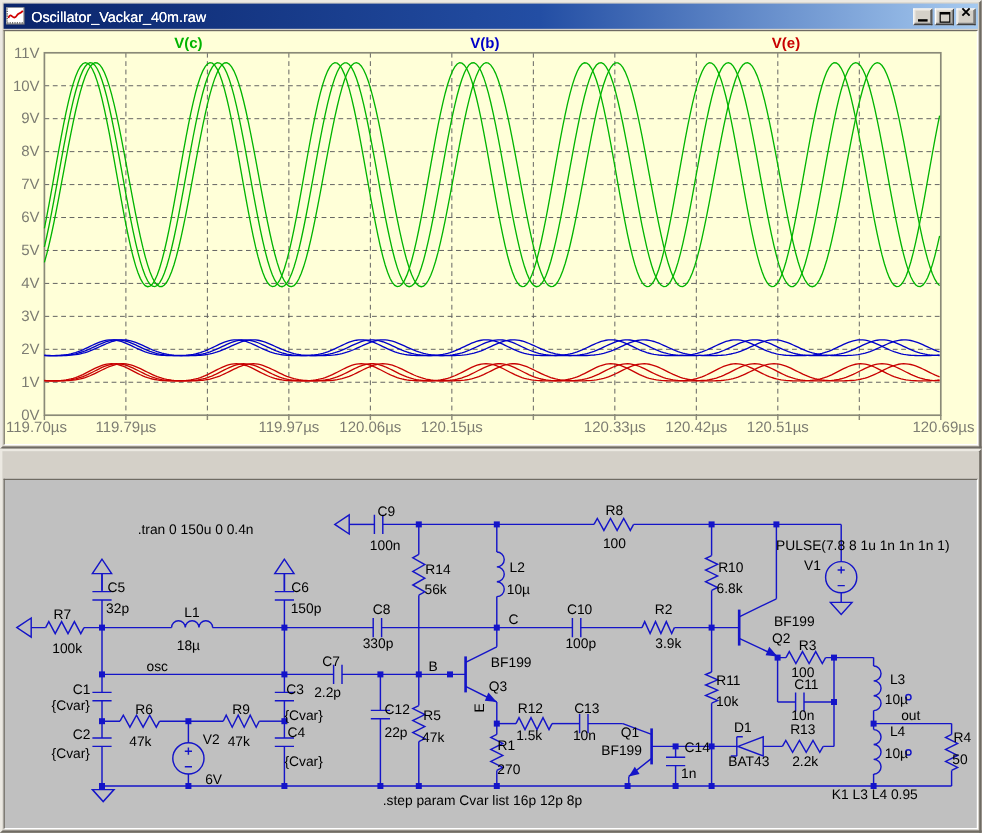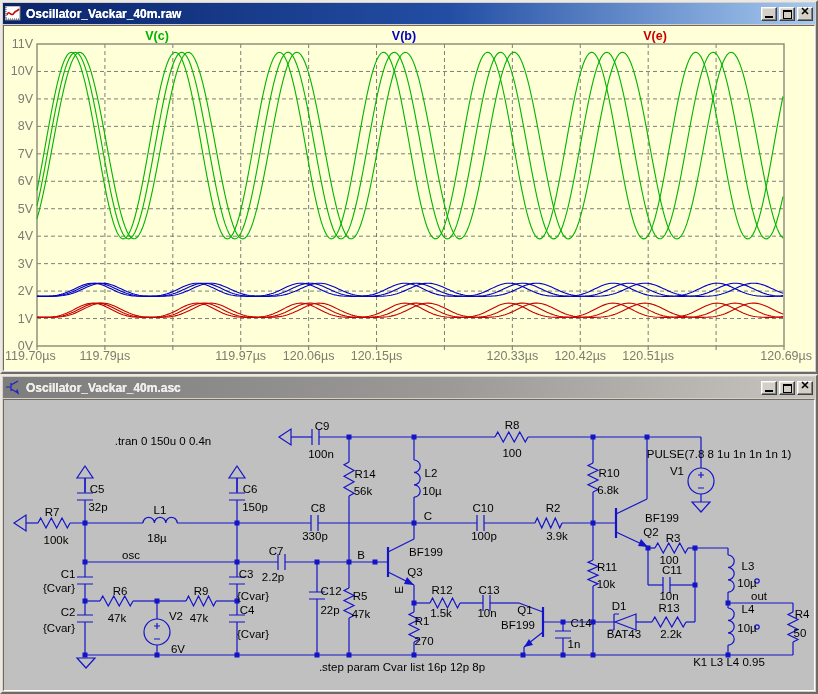--- a/index.html
+++ b/index.html
@@ -6,21 +6,21 @@
   body{width:818px;height:694px;position:relative;overflow:hidden;
        background:#D4D0C8;font-family:"Liberation Sans",sans-serif;}
   .win{position:absolute;left:0;width:818px;box-sizing:border-box;
        border:2px solid;border-color:#ECE9E2 #6F6B63 #6F6B63 #ECE9E2;background:#D4D0C8;}
   #win1{top:0;height:374px}
   #win2{top:374px;height:320px}
   .titlebar{position:absolute;top:1px;left:1px;right:1px;height:21px;
             display:flex;align-items:center;padding:0 2px;gap:2px;}
   #win1 .titlebar{background:linear-gradient(90deg,#0A246A 0%,#234EA4 55%,#A6CAF0 100%)}
   #win2 .titlebar{background:linear-gradient(90deg,#7D7D7D 0%,#9B9A97 55%,#C7C4BE 100%)}
-  .title{flex:1;color:#FFFFFF;font-size:12px;font-weight:bold;padding-left:3px;
+  .title{flex:1;color:#FFFFFF;font-size:12px;font-weight:normal;padding-left:3px;
          white-space:nowrap;overflow:hidden;text-shadow:0 0 0 #fff;}
   #win2 .title{color:#EFEDE8}
   .wicon{width:16px;height:15px;flex:0 0 auto}
   .btn{width:16px;height:14px;flex:0 0 auto;background:#D4D0C8;box-sizing:border-box;
        border:1px solid;border-color:#FFFFFF #404040 #404040 #FFFFFF;
        box-shadow:inset -1px -1px 0 #808080,inset 1px 1px 0 #E8E4DC;
        display:flex;align-items:flex-end;justify-content:center;cursor:default;}
   .g-min{width:8px;height:2px;background:#000;margin-bottom:2px}
   .g-max{width:9px;height:9px;border:1px solid #000;border-top-width:2px;box-sizing:border-box;margin-bottom:1px}
   .g-x{margin-bottom:1px}
@@ -128,39 +128,20 @@
           <path d="M37.0,296.33 L39.0,296.35 L41.0,296.36 L43.0,296.35 L45.0,296.32 L47.0,296.26 L49.0,296.17 L51.0,296.03 L53.0,295.84 L55.0,295.59 L57.0,295.27 L59.0,294.86 L61.0,294.36 L63.0,293.78 L65.0,293.10 L67.0,292.33 L69.0,291.50 L71.0,290.60 L73.0,289.65 L75.0,288.69 L77.0,287.73 L79.0,286.80 L81.0,285.93 L83.0,285.14 L85.0,284.45 L87.0,283.90 L89.0,283.50 L91.0,283.26 L93.0,283.18 L95.0,283.29 L97.0,283.55 L99.0,283.98 L101.0,284.56 L103.0,285.26 L105.0,286.07 L107.0,286.95 L109.0,287.89 L111.0,288.85 L113.0,289.81 L115.0,290.75 L117.0,291.64 L119.0,292.47 L121.0,293.22 L123.0,293.88 L125.0,294.45 L127.0,294.93 L129.0,295.33 L131.0,295.64 L133.0,295.88 L135.0,296.06 L137.0,296.18 L139.0,296.27 L141.0,296.32 L143.0,296.35 L145.0,296.36 L147.0,296.35 L149.0,296.32 L151.0,296.26 L153.0,296.17 L155.0,296.04 L157.0,295.85 L159.0,295.60 L161.0,295.28 L163.0,294.88 L165.0,294.38 L167.0,293.80 L169.0,293.12 L171.0,292.37 L173.0,291.53 L175.0,290.63 L177.0,289.69 L179.0,288.73 L181.0,287.77 L183.0,286.83 L185.0,285.96 L187.0,285.16 L189.0,284.48 L191.0,283.92 L193.0,283.51 L195.0,283.26 L197.0,283.18 L199.0,283.28 L201.0,283.54 L203.0,283.97 L205.0,284.53 L207.0,285.23 L209.0,286.03 L211.0,286.92 L213.0,287.85 L215.0,288.81 L217.0,289.78 L219.0,290.72 L221.0,291.61 L223.0,292.44 L225.0,293.19 L227.0,293.86 L229.0,294.43 L231.0,294.92 L233.0,295.31 L235.0,295.63 L237.0,295.87 L239.0,296.05 L241.0,296.18 L243.0,296.27 L245.0,296.32 L247.0,296.35 L249.0,296.36 L251.0,296.35 L253.0,296.32 L255.0,296.26 L257.0,296.17 L259.0,296.04 L261.0,295.86 L263.0,295.61 L265.0,295.29 L267.0,294.89 L269.0,294.40 L271.0,293.82 L273.0,293.15 L275.0,292.40 L277.0,291.56 L279.0,290.67 L281.0,289.73 L283.0,288.76 L285.0,287.80 L287.0,286.87 L289.0,285.99 L291.0,285.19 L293.0,284.50 L295.0,283.94 L297.0,283.52 L299.0,283.27 L301.0,283.18 L303.0,283.27 L305.0,283.53 L307.0,283.95 L309.0,284.51 L311.0,285.20 L313.0,286.00 L315.0,286.88 L317.0,287.82 L319.0,288.78 L321.0,289.74 L323.0,290.68 L325.0,291.58 L327.0,292.41 L329.0,293.16 L331.0,293.83 L333.0,294.41 L335.0,294.90 L337.0,295.30 L339.0,295.62 L341.0,295.86 L343.0,296.05 L345.0,296.18 L347.0,296.26 L349.0,296.32 L351.0,296.35 L353.0,296.36 L355.0,296.35 L357.0,296.32 L359.0,296.27 L361.0,296.18 L363.0,296.05 L365.0,295.87 L367.0,295.62 L369.0,295.31 L371.0,294.91 L373.0,294.42 L375.0,293.85 L377.0,293.18 L379.0,292.43 L381.0,291.59 L383.0,290.70 L385.0,289.76 L387.0,288.80 L389.0,287.84 L391.0,286.90 L393.0,286.02 L395.0,285.22 L397.0,284.53 L399.0,283.96 L401.0,283.54 L403.0,283.28 L405.0,283.18 L407.0,283.27 L409.0,283.52 L411.0,283.93 L413.0,284.49 L415.0,285.18 L417.0,285.97 L419.0,286.85 L421.0,287.78 L423.0,288.74 L425.0,289.71 L427.0,290.65 L429.0,291.54 L431.0,292.38 L433.0,293.14 L435.0,293.81 L437.0,294.39 L439.0,294.88 L441.0,295.29 L443.0,295.61 L445.0,295.85 L447.0,296.04 L449.0,296.17 L451.0,296.26 L453.0,296.32 L455.0,296.35 L457.0,296.36 L459.0,296.35 L461.0,296.32 L463.0,296.27 L465.0,296.18 L467.0,296.05 L469.0,295.88 L471.0,295.63 L473.0,295.32 L475.0,294.93 L477.0,294.44 L479.0,293.87 L481.0,293.21 L483.0,292.45 L485.0,291.63 L487.0,290.74 L489.0,289.80 L491.0,288.84 L493.0,287.87 L495.0,286.94 L497.0,286.05 L499.0,285.25 L501.0,284.55 L503.0,283.98 L505.0,283.55 L507.0,283.28 L509.0,283.18 L511.0,283.26 L513.0,283.50 L515.0,283.91 L517.0,284.46 L519.0,285.15 L521.0,285.94 L523.0,286.81 L525.0,287.75 L527.0,288.71 L529.0,289.67 L531.0,290.61 L533.0,291.51 L535.0,292.35 L537.0,293.11 L539.0,293.79 L541.0,294.37 L543.0,294.87 L545.0,295.27 L547.0,295.60 L549.0,295.85 L551.0,296.03 L553.0,296.17 L555.0,296.26 L557.0,296.32 L559.0,296.35 L561.0,296.36 L563.0,296.35 L565.0,296.33 L567.0,296.27 L569.0,296.19 L571.0,296.06 L573.0,295.88 L575.0,295.64 L577.0,295.33 L579.0,294.94 L581.0,294.46 L583.0,293.89 L585.0,293.23 L587.0,292.48 L589.0,291.66 L591.0,290.77 L593.0,289.83 L595.0,288.87 L597.0,287.91 L599.0,286.97 L601.0,286.09 L603.0,285.28 L605.0,284.57 L607.0,284.00 L609.0,283.56 L611.0,283.29 L613.0,283.18 L615.0,283.25 L617.0,283.49 L619.0,283.89 L621.0,284.44 L623.0,285.12 L625.0,285.91 L627.0,286.78 L629.0,287.71 L631.0,288.67 L633.0,289.63 L635.0,290.58 L637.0,291.48 L639.0,292.32 L641.0,293.08 L643.0,293.76 L645.0,294.35 L647.0,294.85 L649.0,295.26 L651.0,295.59 L653.0,295.84 L655.0,296.03 L657.0,296.16 L659.0,296.26 L661.0,296.32 L663.0,296.35 L665.0,296.36 L667.0,296.35 L669.0,296.33 L671.0,296.27 L673.0,296.19 L675.0,296.07 L677.0,295.89 L679.0,295.65 L681.0,295.35 L683.0,294.96 L685.0,294.48 L687.0,293.92 L689.0,293.26 L691.0,292.51 L693.0,291.69 L695.0,290.80 L697.0,289.87 L699.0,288.91 L701.0,287.95 L703.0,287.01 L705.0,286.12 L707.0,285.31 L709.0,284.60 L711.0,284.01 L713.0,283.58 L715.0,283.30 L717.0,283.19 L719.0,283.25 L721.0,283.48 L723.0,283.87 L725.0,284.42 L727.0,285.09 L729.0,285.88 L731.0,286.75 L733.0,287.67 L735.0,288.63 L737.0,289.60 L739.0,290.54 L741.0,291.44 L743.0,292.29 L745.0,293.05 L747.0,293.74 L749.0,294.33 L751.0,294.83 L753.0,295.24 L755.0,295.57 L757.0,295.83 L759.0,296.02 L761.0,296.16 L763.0,296.25 L765.0,296.31 L767.0,296.35 L769.0,296.36 L771.0,296.36 L773.0,296.33 L775.0,296.28 L777.0,296.19 L779.0,296.07 L781.0,295.90 L783.0,295.66 " fill="none" stroke="#0000C8" stroke-width="1.1"></path>
           <path d="M37.0,317.01 L39.0,317.16 L41.0,317.26 L43.0,317.33 L45.0,317.37 L47.0,317.39 L49.0,317.39 L51.0,317.37 L53.0,317.32 L55.0,317.25 L57.0,317.14 L59.0,316.99 L61.0,316.78 L63.0,316.51 L65.0,316.16 L67.0,315.73 L69.0,315.21 L71.0,314.60 L73.0,313.90 L75.0,313.12 L77.0,312.25 L79.0,311.33 L81.0,310.36 L83.0,309.36 L85.0,308.36 L87.0,307.38 L89.0,306.45 L91.0,305.59 L93.0,304.82 L95.0,304.18 L97.0,303.68 L99.0,303.33 L101.0,303.14 L103.0,303.13 L105.0,303.29 L107.0,303.61 L109.0,304.09 L111.0,304.72 L113.0,305.46 L115.0,306.31 L117.0,307.23 L119.0,308.20 L121.0,309.20 L123.0,310.20 L125.0,311.18 L127.0,312.11 L129.0,312.99 L131.0,313.78 L133.0,314.50 L135.0,315.12 L137.0,315.66 L139.0,316.10 L141.0,316.46 L143.0,316.75 L145.0,316.96 L147.0,317.12 L149.0,317.24 L151.0,317.32 L153.0,317.36 L155.0,317.39 L157.0,317.39 L159.0,317.38 L161.0,317.34 L163.0,317.28 L165.0,317.18 L167.0,317.04 L169.0,316.85 L171.0,316.60 L173.0,316.27 L175.0,315.86 L177.0,315.37 L179.0,314.78 L181.0,314.11 L183.0,313.35 L185.0,312.50 L187.0,311.60 L189.0,310.64 L191.0,309.64 L193.0,308.64 L195.0,307.65 L197.0,306.70 L199.0,305.82 L201.0,305.03 L203.0,304.35 L205.0,303.81 L207.0,303.41 L209.0,303.18 L211.0,303.12 L213.0,303.23 L215.0,303.50 L217.0,303.94 L219.0,304.53 L221.0,305.24 L223.0,306.06 L225.0,306.96 L227.0,307.92 L229.0,308.92 L231.0,309.92 L233.0,310.91 L235.0,311.85 L237.0,312.74 L239.0,313.57 L241.0,314.30 L243.0,314.95 L245.0,315.51 L247.0,315.98 L249.0,316.37 L251.0,316.67 L253.0,316.91 L255.0,317.08 L257.0,317.21 L259.0,317.30 L261.0,317.35 L263.0,317.38 L265.0,317.39 L267.0,317.38 L269.0,317.35 L271.0,317.30 L273.0,317.21 L275.0,317.08 L277.0,316.91 L279.0,316.67 L281.0,316.37 L283.0,315.99 L285.0,315.52 L287.0,314.96 L289.0,314.31 L291.0,313.57 L293.0,312.75 L295.0,311.86 L297.0,310.91 L299.0,309.93 L301.0,308.93 L303.0,307.93 L305.0,306.97 L307.0,306.06 L309.0,305.24 L311.0,304.53 L313.0,303.95 L315.0,303.51 L317.0,303.23 L319.0,303.12 L321.0,303.18 L323.0,303.41 L325.0,303.80 L327.0,304.35 L329.0,305.02 L331.0,305.82 L333.0,306.70 L335.0,307.65 L337.0,308.63 L339.0,309.64 L341.0,310.63 L343.0,311.59 L345.0,312.50 L347.0,313.34 L349.0,314.10 L351.0,314.78 L353.0,315.36 L355.0,315.86 L357.0,316.27 L359.0,316.59 L361.0,316.85 L363.0,317.04 L365.0,317.18 L367.0,317.28 L369.0,317.34 L371.0,317.38 L373.0,317.39 L375.0,317.39 L377.0,317.36 L379.0,317.32 L381.0,317.24 L383.0,317.13 L385.0,316.96 L387.0,316.75 L389.0,316.46 L391.0,316.10 L393.0,315.66 L395.0,315.13 L397.0,314.50 L399.0,313.79 L401.0,312.99 L403.0,312.12 L405.0,311.19 L407.0,310.21 L409.0,309.21 L411.0,308.21 L413.0,307.24 L415.0,306.31 L417.0,305.47 L419.0,304.72 L421.0,304.10 L423.0,303.62 L425.0,303.29 L427.0,303.13 L429.0,303.14 L431.0,303.33 L433.0,303.68 L435.0,304.18 L437.0,304.82 L439.0,305.58 L441.0,306.44 L443.0,307.37 L445.0,308.35 L447.0,309.35 L449.0,310.35 L451.0,311.32 L453.0,312.25 L455.0,313.11 L457.0,313.90 L459.0,314.60 L461.0,315.21 L463.0,315.73 L465.0,316.16 L467.0,316.51 L469.0,316.78 L471.0,316.99 L473.0,317.14 L475.0,317.25 L477.0,317.32 L479.0,317.37 L481.0,317.39 L483.0,317.39 L485.0,317.37 L487.0,317.33 L489.0,317.26 L491.0,317.16 L493.0,317.02 L495.0,316.82 L497.0,316.55 L499.0,316.21 L501.0,315.79 L503.0,315.29 L505.0,314.69 L507.0,314.00 L509.0,313.23 L511.0,312.37 L513.0,311.46 L515.0,310.49 L517.0,309.49 L519.0,308.49 L521.0,307.51 L523.0,306.57 L525.0,305.70 L527.0,304.92 L529.0,304.26 L531.0,303.74 L533.0,303.37 L535.0,303.16 L537.0,303.12 L539.0,303.26 L541.0,303.56 L543.0,304.02 L545.0,304.62 L547.0,305.35 L549.0,306.19 L551.0,307.10 L553.0,308.07 L555.0,309.07 L557.0,310.07 L559.0,311.05 L561.0,311.99 L563.0,312.87 L565.0,313.68 L567.0,314.41 L569.0,315.04 L571.0,315.59 L573.0,316.05 L575.0,316.42 L577.0,316.71 L579.0,316.94 L581.0,317.11 L583.0,317.23 L585.0,317.31 L587.0,317.36 L589.0,317.39 L591.0,317.39 L593.0,317.38 L595.0,317.35 L597.0,317.29 L599.0,317.19 L601.0,317.06 L603.0,316.88 L605.0,316.63 L607.0,316.32 L609.0,315.92 L611.0,315.44 L613.0,314.87 L615.0,314.21 L617.0,313.45 L619.0,312.62 L621.0,311.72 L623.0,310.77 L625.0,309.78 L627.0,308.78 L629.0,307.78 L631.0,306.83 L633.0,305.94 L635.0,305.13 L637.0,304.44 L639.0,303.87 L641.0,303.46 L643.0,303.20 L645.0,303.12 L647.0,303.20 L649.0,303.46 L651.0,303.87 L653.0,304.44 L655.0,305.13 L657.0,305.94 L659.0,306.83 L661.0,307.79 L663.0,308.78 L665.0,309.78 L667.0,310.77 L669.0,311.73 L671.0,312.63 L673.0,313.46 L675.0,314.21 L677.0,314.87 L679.0,315.44 L681.0,315.92 L683.0,316.32 L685.0,316.64 L687.0,316.88 L689.0,317.06 L691.0,317.20 L693.0,317.29 L695.0,317.35 L697.0,317.38 L699.0,317.39 L701.0,317.39 L703.0,317.36 L705.0,317.31 L707.0,317.22 L709.0,317.10 L711.0,316.94 L713.0,316.71 L715.0,316.42 L717.0,316.04 L719.0,315.59 L721.0,315.04 L723.0,314.40 L725.0,313.68 L727.0,312.87 L729.0,311.98 L731.0,311.04 L733.0,310.06 L735.0,309.06 L737.0,308.06 L739.0,307.10 L741.0,306.18 L743.0,305.35 L745.0,304.62 L747.0,304.02 L749.0,303.56 L751.0,303.26 L753.0,303.12 L755.0,303.16 L757.0,303.37 L759.0,303.74 L761.0,304.26 L763.0,304.93 L765.0,305.70 L767.0,306.57 L769.0,307.51 L771.0,308.50 L773.0,309.50 L775.0,310.50 L777.0,311.46 L779.0,312.38 L781.0,313.23 L783.0,314.01 " fill="none" stroke="#C80000" stroke-width="1.1"></path>
           <path d="M37.0,317.24 L39.0,317.32 L41.0,317.36 L43.0,317.39 L45.0,317.39 L47.0,317.37 L49.0,317.33 L51.0,317.26 L53.0,317.16 L55.0,317.01 L57.0,316.80 L59.0,316.52 L61.0,316.17 L63.0,315.73 L65.0,315.19 L67.0,314.57 L69.0,313.85 L71.0,313.04 L73.0,312.15 L75.0,311.20 L77.0,310.20 L79.0,309.18 L81.0,308.16 L83.0,307.16 L85.0,306.23 L87.0,305.37 L89.0,304.63 L91.0,304.01 L93.0,303.54 L95.0,303.24 L97.0,303.12 L99.0,303.17 L101.0,303.41 L103.0,303.81 L105.0,304.36 L107.0,305.06 L109.0,305.88 L111.0,306.78 L113.0,307.76 L115.0,308.77 L117.0,309.79 L119.0,310.80 L121.0,311.78 L123.0,312.69 L125.0,313.54 L127.0,314.29 L129.0,314.96 L131.0,315.53 L133.0,316.00 L135.0,316.39 L137.0,316.70 L139.0,316.93 L141.0,317.10 L143.0,317.23 L145.0,317.31 L147.0,317.36 L149.0,317.39 L151.0,317.39 L153.0,317.38 L155.0,317.34 L157.0,317.27 L159.0,317.17 L161.0,317.03 L163.0,316.83 L165.0,316.56 L167.0,316.22 L169.0,315.79 L171.0,315.27 L173.0,314.66 L175.0,313.95 L177.0,313.15 L179.0,312.27 L181.0,311.33 L183.0,310.34 L185.0,309.32 L187.0,308.30 L189.0,307.30 L191.0,306.35 L193.0,305.48 L195.0,304.72 L197.0,304.09 L199.0,303.60 L201.0,303.28 L203.0,303.13 L205.0,303.16 L207.0,303.36 L209.0,303.74 L211.0,304.28 L213.0,304.96 L215.0,305.76 L217.0,306.66 L219.0,307.62 L221.0,308.63 L223.0,309.65 L225.0,310.67 L227.0,311.65 L229.0,312.57 L231.0,313.42 L233.0,314.19 L235.0,314.87 L237.0,315.45 L239.0,315.94 L241.0,316.34 L243.0,316.66 L245.0,316.90 L247.0,317.08 L249.0,317.21 L251.0,317.30 L253.0,317.35 L255.0,317.38 L257.0,317.39 L259.0,317.38 L261.0,317.35 L263.0,317.29 L265.0,317.19 L267.0,317.05 L269.0,316.86 L271.0,316.60 L273.0,316.27 L275.0,315.86 L277.0,315.35 L279.0,314.75 L281.0,314.05 L283.0,313.27 L285.0,312.40 L287.0,311.46 L289.0,310.48 L291.0,309.46 L293.0,308.43 L295.0,307.43 L297.0,306.48 L299.0,305.60 L301.0,304.82 L303.0,304.16 L305.0,303.66 L307.0,303.31 L309.0,303.14 L311.0,303.14 L313.0,303.32 L315.0,303.68 L317.0,304.20 L319.0,304.86 L321.0,305.64 L323.0,306.53 L325.0,307.49 L327.0,308.49 L329.0,309.51 L331.0,310.53 L333.0,311.52 L335.0,312.45 L337.0,313.31 L339.0,314.09 L341.0,314.78 L343.0,315.38 L345.0,315.88 L347.0,316.29 L349.0,316.62 L351.0,316.87 L353.0,317.06 L355.0,317.20 L357.0,317.29 L359.0,317.35 L361.0,317.38 L363.0,317.39 L365.0,317.38 L367.0,317.35 L369.0,317.30 L371.0,317.21 L373.0,317.07 L375.0,316.89 L377.0,316.64 L379.0,316.32 L381.0,315.92 L383.0,315.43 L385.0,314.84 L387.0,314.15 L389.0,313.38 L391.0,312.52 L393.0,311.59 L395.0,310.61 L397.0,309.60 L399.0,308.57 L401.0,307.57 L403.0,306.60 L405.0,305.71 L407.0,304.92 L409.0,304.25 L411.0,303.72 L413.0,303.35 L415.0,303.15 L417.0,303.13 L419.0,303.29 L421.0,303.62 L423.0,304.12 L425.0,304.76 L427.0,305.53 L429.0,306.40 L431.0,307.35 L433.0,308.35 L435.0,309.37 L437.0,310.39 L439.0,311.38 L441.0,312.32 L443.0,313.20 L445.0,313.99 L447.0,314.70 L449.0,315.30 L451.0,315.82 L453.0,316.24 L455.0,316.58 L457.0,316.84 L459.0,317.04 L461.0,317.18 L463.0,317.28 L465.0,317.34 L467.0,317.38 L469.0,317.39 L471.0,317.39 L473.0,317.36 L475.0,317.30 L477.0,317.22 L479.0,317.10 L481.0,316.92 L483.0,316.68 L485.0,316.37 L487.0,315.98 L489.0,315.50 L491.0,314.92 L493.0,314.25 L495.0,313.49 L497.0,312.64 L499.0,311.73 L501.0,310.75 L503.0,309.74 L505.0,308.71 L507.0,307.70 L509.0,306.73 L511.0,305.83 L513.0,305.02 L515.0,304.33 L517.0,303.78 L519.0,303.39 L521.0,303.17 L523.0,303.12 L525.0,303.26 L527.0,303.57 L529.0,304.04 L531.0,304.66 L533.0,305.42 L535.0,306.28 L537.0,307.22 L539.0,308.21 L541.0,309.23 L543.0,310.25 L545.0,311.25 L547.0,312.20 L549.0,313.08 L551.0,313.89 L553.0,314.60 L555.0,315.23 L557.0,315.75 L559.0,316.19 L561.0,316.54 L563.0,316.81 L565.0,317.02 L567.0,317.16 L569.0,317.27 L571.0,317.34 L573.0,317.37 L575.0,317.39 L577.0,317.39 L579.0,317.36 L581.0,317.31 L583.0,317.23 L585.0,317.11 L587.0,316.95 L589.0,316.72 L591.0,316.42 L593.0,316.04 L595.0,315.57 L597.0,315.01 L599.0,314.35 L601.0,313.60 L603.0,312.76 L605.0,311.85 L607.0,310.89 L609.0,309.88 L611.0,308.85 L613.0,307.84 L615.0,306.86 L617.0,305.95 L619.0,305.12 L621.0,304.42 L623.0,303.85 L625.0,303.43 L627.0,303.19 L629.0,303.12 L631.0,303.23 L633.0,303.51 L635.0,303.97 L637.0,304.57 L639.0,305.31 L641.0,306.15 L643.0,307.09 L645.0,308.07 L647.0,309.09 L649.0,310.12 L651.0,311.12 L653.0,312.07 L655.0,312.97 L657.0,313.78 L659.0,314.51 L661.0,315.15 L663.0,315.69 L665.0,316.13 L667.0,316.50 L669.0,316.78 L671.0,316.99 L673.0,317.15 L675.0,317.26 L677.0,317.33 L679.0,317.37 L681.0,317.39 L683.0,317.39 L685.0,317.37 L687.0,317.32 L689.0,317.25 L691.0,317.13 L693.0,316.97 L695.0,316.75 L697.0,316.46 L699.0,316.10 L701.0,315.64 L703.0,315.09 L705.0,314.45 L707.0,313.71 L709.0,312.88 L711.0,311.98 L713.0,311.02 L715.0,310.02 L717.0,308.99 L719.0,307.98 L721.0,306.99 L723.0,306.07 L725.0,305.23 L727.0,304.51 L729.0,303.92 L731.0,303.48 L733.0,303.21 L735.0,303.12 L737.0,303.20 L739.0,303.46 L741.0,303.89 L743.0,304.48 L745.0,305.20 L747.0,306.03 L749.0,306.95 L751.0,307.94 L753.0,308.95 L755.0,309.98 L757.0,310.98 L759.0,311.95 L761.0,312.85 L763.0,313.68 L765.0,314.42 L767.0,315.07 L769.0,315.62 L771.0,316.08 L773.0,316.45 L775.0,316.74 L777.0,316.97 L779.0,317.13 L781.0,317.24 L783.0,317.32 " fill="none" stroke="#C80000" stroke-width="1.1"></path>
           <path d="M37.0,317.35 L39.0,317.38 L41.0,317.39 L43.0,317.38 L45.0,317.34 L47.0,317.28 L49.0,317.18 L51.0,317.03 L53.0,316.83 L55.0,316.56 L57.0,316.21 L59.0,315.76 L61.0,315.23 L63.0,314.59 L65.0,313.86 L67.0,313.03 L69.0,312.12 L71.0,311.15 L73.0,310.13 L75.0,309.08 L77.0,308.04 L79.0,307.03 L81.0,306.09 L83.0,305.23 L85.0,304.49 L87.0,303.89 L89.0,303.46 L91.0,303.19 L93.0,303.12 L95.0,303.23 L97.0,303.52 L99.0,303.98 L101.0,304.61 L103.0,305.37 L105.0,306.24 L107.0,307.20 L109.0,308.21 L111.0,309.26 L113.0,310.30 L115.0,311.31 L117.0,312.28 L119.0,313.17 L121.0,313.98 L123.0,314.70 L125.0,315.32 L127.0,315.84 L129.0,316.27 L131.0,316.61 L133.0,316.87 L135.0,317.06 L137.0,317.20 L139.0,317.29 L141.0,317.35 L143.0,317.38 L145.0,317.39 L147.0,317.38 L149.0,317.35 L151.0,317.28 L153.0,317.18 L155.0,317.04 L157.0,316.84 L159.0,316.57 L161.0,316.22 L163.0,315.78 L165.0,315.25 L167.0,314.62 L169.0,313.89 L171.0,313.06 L173.0,312.16 L175.0,311.18 L177.0,310.16 L179.0,309.12 L181.0,308.08 L183.0,307.07 L185.0,306.12 L187.0,305.26 L189.0,304.52 L191.0,303.91 L193.0,303.47 L195.0,303.20 L197.0,303.12 L199.0,303.22 L201.0,303.50 L203.0,303.96 L205.0,304.58 L207.0,305.33 L209.0,306.20 L211.0,307.16 L213.0,308.17 L215.0,309.22 L217.0,310.26 L219.0,311.27 L221.0,312.24 L223.0,313.14 L225.0,313.96 L227.0,314.68 L229.0,315.30 L231.0,315.83 L233.0,316.26 L235.0,316.60 L237.0,316.86 L239.0,317.06 L241.0,317.19 L243.0,317.29 L245.0,317.35 L247.0,317.38 L249.0,317.39 L251.0,317.38 L253.0,317.35 L255.0,317.29 L257.0,317.19 L259.0,317.05 L261.0,316.85 L263.0,316.58 L265.0,316.23 L267.0,315.80 L269.0,315.27 L271.0,314.64 L273.0,313.91 L275.0,313.09 L277.0,312.19 L279.0,311.22 L281.0,310.20 L283.0,309.16 L285.0,308.12 L287.0,307.11 L289.0,306.16 L291.0,305.29 L293.0,304.54 L295.0,303.93 L297.0,303.48 L299.0,303.21 L301.0,303.12 L303.0,303.21 L305.0,303.49 L307.0,303.94 L309.0,304.55 L311.0,305.30 L313.0,306.17 L315.0,307.12 L317.0,308.14 L319.0,309.18 L321.0,310.22 L323.0,311.24 L325.0,312.21 L327.0,313.11 L329.0,313.93 L331.0,314.65 L333.0,315.28 L335.0,315.81 L337.0,316.24 L339.0,316.59 L341.0,316.85 L343.0,317.05 L345.0,317.19 L347.0,317.29 L349.0,317.35 L351.0,317.38 L353.0,317.39 L355.0,317.38 L357.0,317.35 L359.0,317.29 L361.0,317.19 L363.0,317.05 L365.0,316.86 L367.0,316.59 L369.0,316.25 L371.0,315.82 L373.0,315.29 L375.0,314.67 L377.0,313.94 L379.0,313.13 L381.0,312.23 L383.0,311.26 L385.0,310.24 L387.0,309.20 L389.0,308.16 L391.0,307.14 L393.0,306.19 L395.0,305.32 L397.0,304.57 L399.0,303.95 L401.0,303.50 L403.0,303.22 L405.0,303.12 L407.0,303.20 L409.0,303.48 L411.0,303.92 L413.0,304.53 L415.0,305.27 L417.0,306.14 L419.0,307.09 L421.0,308.10 L423.0,309.14 L425.0,310.18 L427.0,311.20 L429.0,312.17 L431.0,313.08 L433.0,313.90 L435.0,314.63 L437.0,315.26 L439.0,315.79 L441.0,316.23 L443.0,316.57 L445.0,316.84 L447.0,317.04 L449.0,317.19 L451.0,317.28 L453.0,317.35 L455.0,317.38 L457.0,317.39 L459.0,317.38 L461.0,317.35 L463.0,317.29 L465.0,317.20 L467.0,317.06 L469.0,316.86 L471.0,316.60 L473.0,316.26 L475.0,315.84 L477.0,315.31 L479.0,314.69 L481.0,313.97 L483.0,313.16 L485.0,312.26 L487.0,311.30 L489.0,310.28 L491.0,309.24 L493.0,308.20 L495.0,307.18 L497.0,306.22 L499.0,305.35 L501.0,304.59 L503.0,303.97 L505.0,303.51 L507.0,303.22 L509.0,303.12 L511.0,303.20 L513.0,303.46 L515.0,303.90 L517.0,304.50 L519.0,305.24 L521.0,306.10 L523.0,307.05 L525.0,308.06 L527.0,309.10 L529.0,310.14 L531.0,311.16 L533.0,312.14 L535.0,313.04 L537.0,313.87 L539.0,314.60 L541.0,315.24 L543.0,315.77 L545.0,316.21 L547.0,316.56 L549.0,316.83 L551.0,317.04 L553.0,317.18 L555.0,317.28 L557.0,317.34 L559.0,317.38 L561.0,317.39 L563.0,317.38 L565.0,317.35 L567.0,317.29 L569.0,317.20 L571.0,317.07 L573.0,316.87 L575.0,316.61 L577.0,316.28 L579.0,315.85 L581.0,315.34 L583.0,314.72 L585.0,314.00 L587.0,313.19 L589.0,312.30 L591.0,311.33 L593.0,310.32 L595.0,309.28 L597.0,308.24 L599.0,307.22 L601.0,306.26 L603.0,305.38 L605.0,304.62 L607.0,303.99 L609.0,303.53 L611.0,303.23 L613.0,303.12 L615.0,303.19 L617.0,303.45 L619.0,303.88 L621.0,304.48 L623.0,305.21 L625.0,306.07 L627.0,307.01 L629.0,308.02 L631.0,309.06 L633.0,310.10 L635.0,311.12 L637.0,312.10 L639.0,313.01 L641.0,313.84 L643.0,314.58 L645.0,315.21 L647.0,315.75 L649.0,316.20 L651.0,316.55 L653.0,316.82 L655.0,317.03 L657.0,317.18 L659.0,317.28 L661.0,317.34 L663.0,317.38 L665.0,317.39 L667.0,317.38 L669.0,317.35 L671.0,317.30 L673.0,317.21 L675.0,317.07 L677.0,316.88 L679.0,316.63 L681.0,316.29 L683.0,315.87 L685.0,315.36 L687.0,314.74 L689.0,314.03 L691.0,313.22 L693.0,312.33 L695.0,311.37 L697.0,310.36 L699.0,309.32 L701.0,308.27 L703.0,307.26 L705.0,306.29 L707.0,305.42 L709.0,304.65 L711.0,304.02 L713.0,303.54 L715.0,303.24 L717.0,303.12 L719.0,303.18 L721.0,303.44 L723.0,303.86 L725.0,304.45 L727.0,305.18 L729.0,306.03 L731.0,306.98 L733.0,307.98 L735.0,309.02 L737.0,310.06 L739.0,311.09 L741.0,312.06 L743.0,312.98 L745.0,313.81 L747.0,314.55 L749.0,315.19 L751.0,315.73 L753.0,316.18 L755.0,316.54 L757.0,316.82 L759.0,317.02 L761.0,317.17 L763.0,317.27 L765.0,317.34 L767.0,317.38 L769.0,317.39 L771.0,317.38 L773.0,317.36 L775.0,317.30 L777.0,317.21 L779.0,317.08 L781.0,316.89 L783.0,316.64 " fill="none" stroke="#C80000" stroke-width="1.1"></path>
         </g>
       </svg>
   </div>
 </div>
 
 <div class="win" id="win2">
-  <div class="titlebar">
-    <span class="wicon">
-      <svg width="16" height="15" viewBox="0 0 16 15">
-        <path d="M1,7 H6 M6,3 V11 M6,5 L13,1 M6,9 L13,13 M11,11 L13,13 L12,9.5" stroke="#2020C0" stroke-width="1.2" fill="none"></path>
-      </svg>
-    </span>
-    <span class="title">Oscillator_Vackar_40m.asc</span>
-    <span class="btn">
-        <span class="g-min"></span>
-      </span>
-    <span class="btn">
-        <span class="g-max"></span>
-      </span>
-    <span class="btn">
-        <span class="g-x"><svg width="8" height="8" viewBox="0 0 8 8">
-            <path d="M1,1 L7,7 M7,1 L1,7" stroke="#000" stroke-width="1.6"></path>
-          </svg></span>
-      </span>
-  </div>
   <div class="client">
     <svg id="schSvg" width="810" height="290" viewBox="4 400 810 290">
         <g stroke="#1414C8" fill="none" stroke-width="1.2">
           <path d="M26,523 H38"></path>
           <path d="M70,523 H143"></path>
           <path d="M177,523 H311"></path>
           <path d="M318,523 H477"></path>
           <path d="M484,523 H535"></path>
           <path d="M562,523 H616"></path>
           <path d="M291,437 H312"></path>

